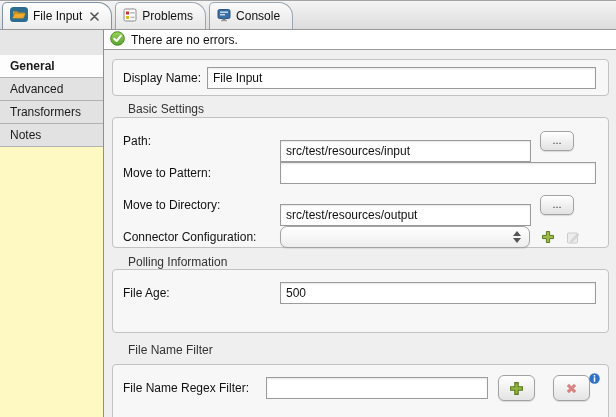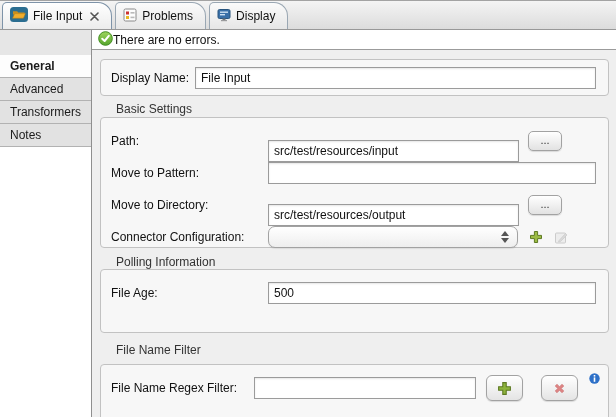--- a/index.html
+++ b/index.html
@@ -26,36 +26,36 @@
   }
   .tab.active {
     background:linear-gradient(#ffffff,#ececec);
     border-color:#7e93a8; z-index:2; font-weight:normal;
   }
   .tab .close-x { margin-left:3px; display:flex; align-items:center; }
 
   
   .lower { display:flex; height:387px; }
   .sidebar {
-    width:92px; background:#ffffff; border-right:1px solid #8f8f8f;
+    width:104px; background:#fef9c3; border-right:1px solid #8f8f8f;
     display:flex; flex-direction:column; flex-shrink:0;
   }
   .sidebar-spacer { height:25px; border-bottom:1px solid #9c9c9c; background:#e6e6e6; border-bottom:none; }
   .side-item {
     height:23px; line-height:22px; padding-left:10px;
     background:#e2e2e2; border-bottom:1px solid #b2b2b2;
     color:#1b1b1b; cursor:pointer;
   }
   .side-item:first-of-type { border-top:1px solid #9c9c9c; }
   .side-item.selected { background:#fdfdfd; font-weight:bold; }
 
   .content { flex:1; display:flex; flex-direction:column; }
   .status-strip {
     height:20px; background:#ffffff; border-bottom:1px solid #9b9b9b;
-    display:flex; align-items:center; padding-left:6px;
+    display:flex; align-items:center; gap:6px; padding-left:6px;
     font-size:12px; color:#111; flex-shrink:0;
   }
 
   
   .panel { flex:1; background:#efefef; position:relative; }
   .group {
     position:absolute; left:8px; right:7px;
     background:#f7f7f7; border:1px solid #c2c2c2; border-radius:4px;
   }
   .group-title { position:absolute; left:24px; font-size:12px; color:#333; }
@@ -149,21 +149,21 @@
   <div class="tab">
     <span>
       <svg width="14" height="14" viewBox="0 0 14 14">
         <rect x="1" y="1.5" width="12" height="9" rx="1.5" fill="#3a70a8" stroke="#28557f"></rect>
         <rect x="3" y="3.5" width="8" height="1.4" fill="#cfe1f2"></rect>
         <rect x="3" y="6" width="5" height="1.4" fill="#cfe1f2"></rect>
         <rect x="5.5" y="10.5" width="3" height="1.5" fill="#77787a"></rect>
         <rect x="4" y="12" width="6" height="1.2" fill="#9a9b9d"></rect>
       </svg>
     </span>
-    <span>Display</span>
+    <span>Console</span>
   </div>
 </div>
 
 <div class="lower">
 
   <div class="sidebar">
     <div class="sidebar-spacer"></div>
     <div class="side-item selected">General</div>
     <div class="side-item">Advanced</div>
     <div class="side-item">Transformers</div>

